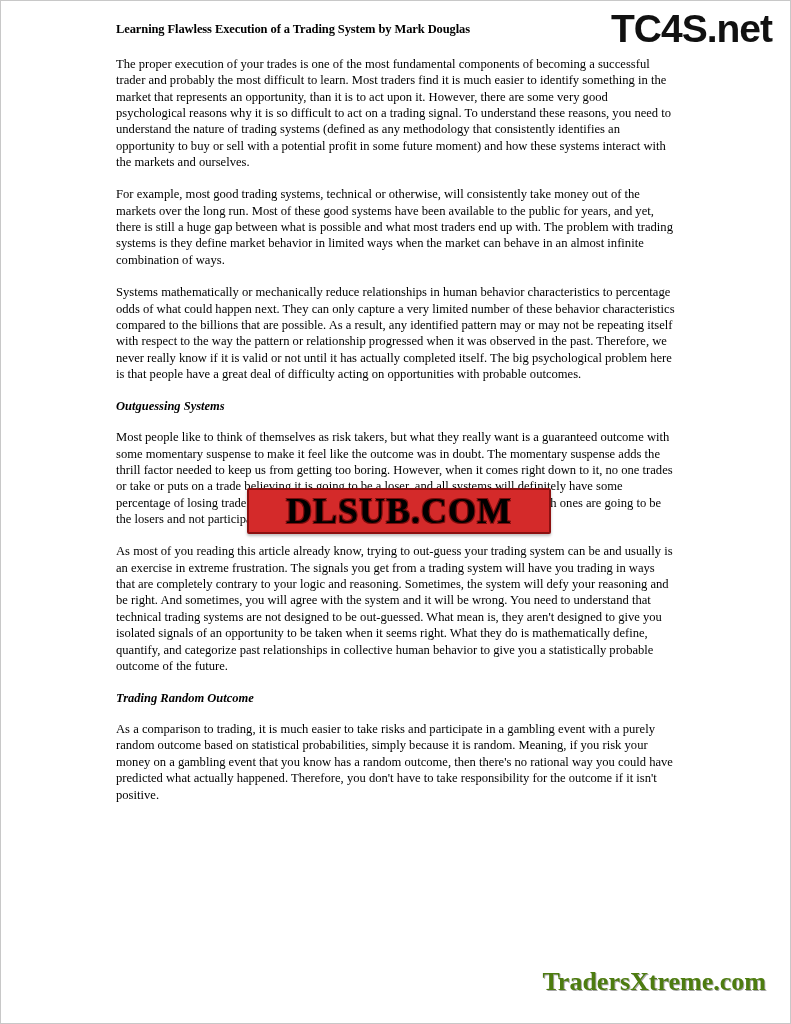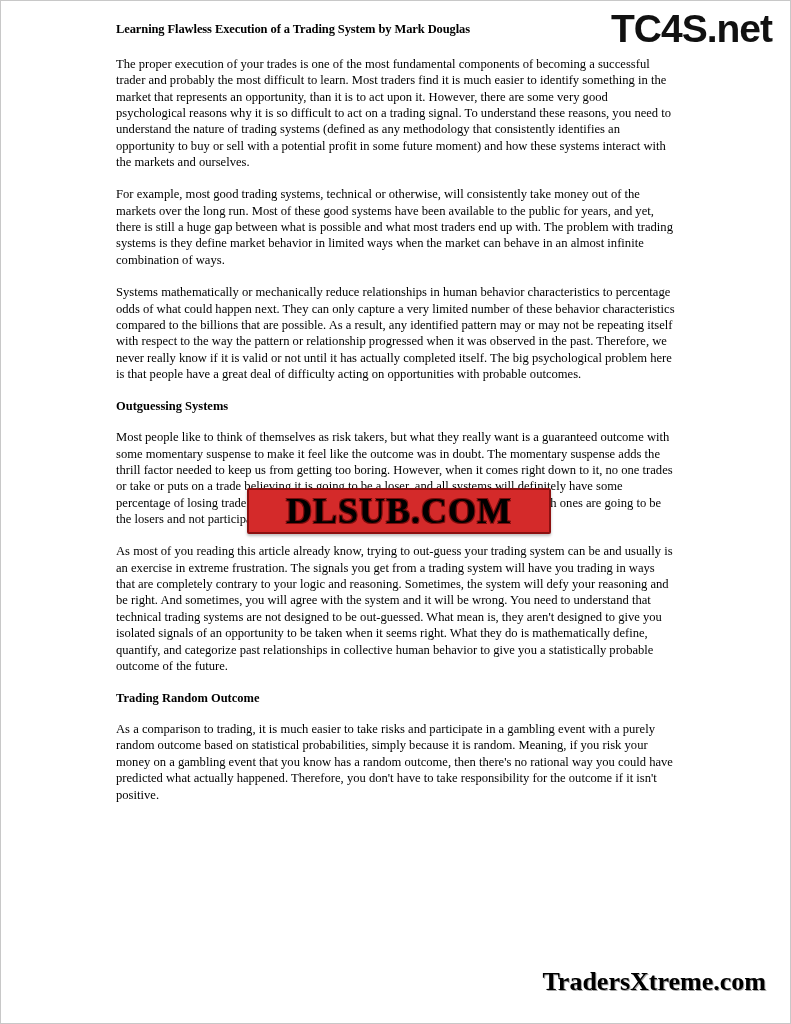--- a/index.html
+++ b/index.html
@@ -44,20 +44,21 @@
     line-height: 1.35;
     margin: 0 0 14px 0;
   }
   p.para {
     font-size: 12.6px;
     line-height: 1.30;
     margin: 0 0 16px 0;
     text-align: left;
   }
   .gap-before {
+    font-style: italic;
   }
   
   .wm-topright {
     position: absolute;
     right: 18px;
     top: 6px;
     font-family: Liberation Sans, sans-serif;
     font-size: 39px;
     font-weight: bold;
     color: #111111;
@@ -90,21 +91,21 @@
     white-space: nowrap;
   }
   
   .wm-bottom {
     position: absolute;
     right: 24px;
     bottom: 26px;
     font-family: "Liberation Serif", serif;
     font-size: 26px;
     font-weight: bold;
-    color: #000000;
+    color: #4d7c0f;
     text-shadow: 1px 1px 0 rgba(0,0,0,0.35);
     white-space: nowrap;
     text-align: right;
   }
 </style>
 </head>
 <body>
 
 <div class="page">
 

